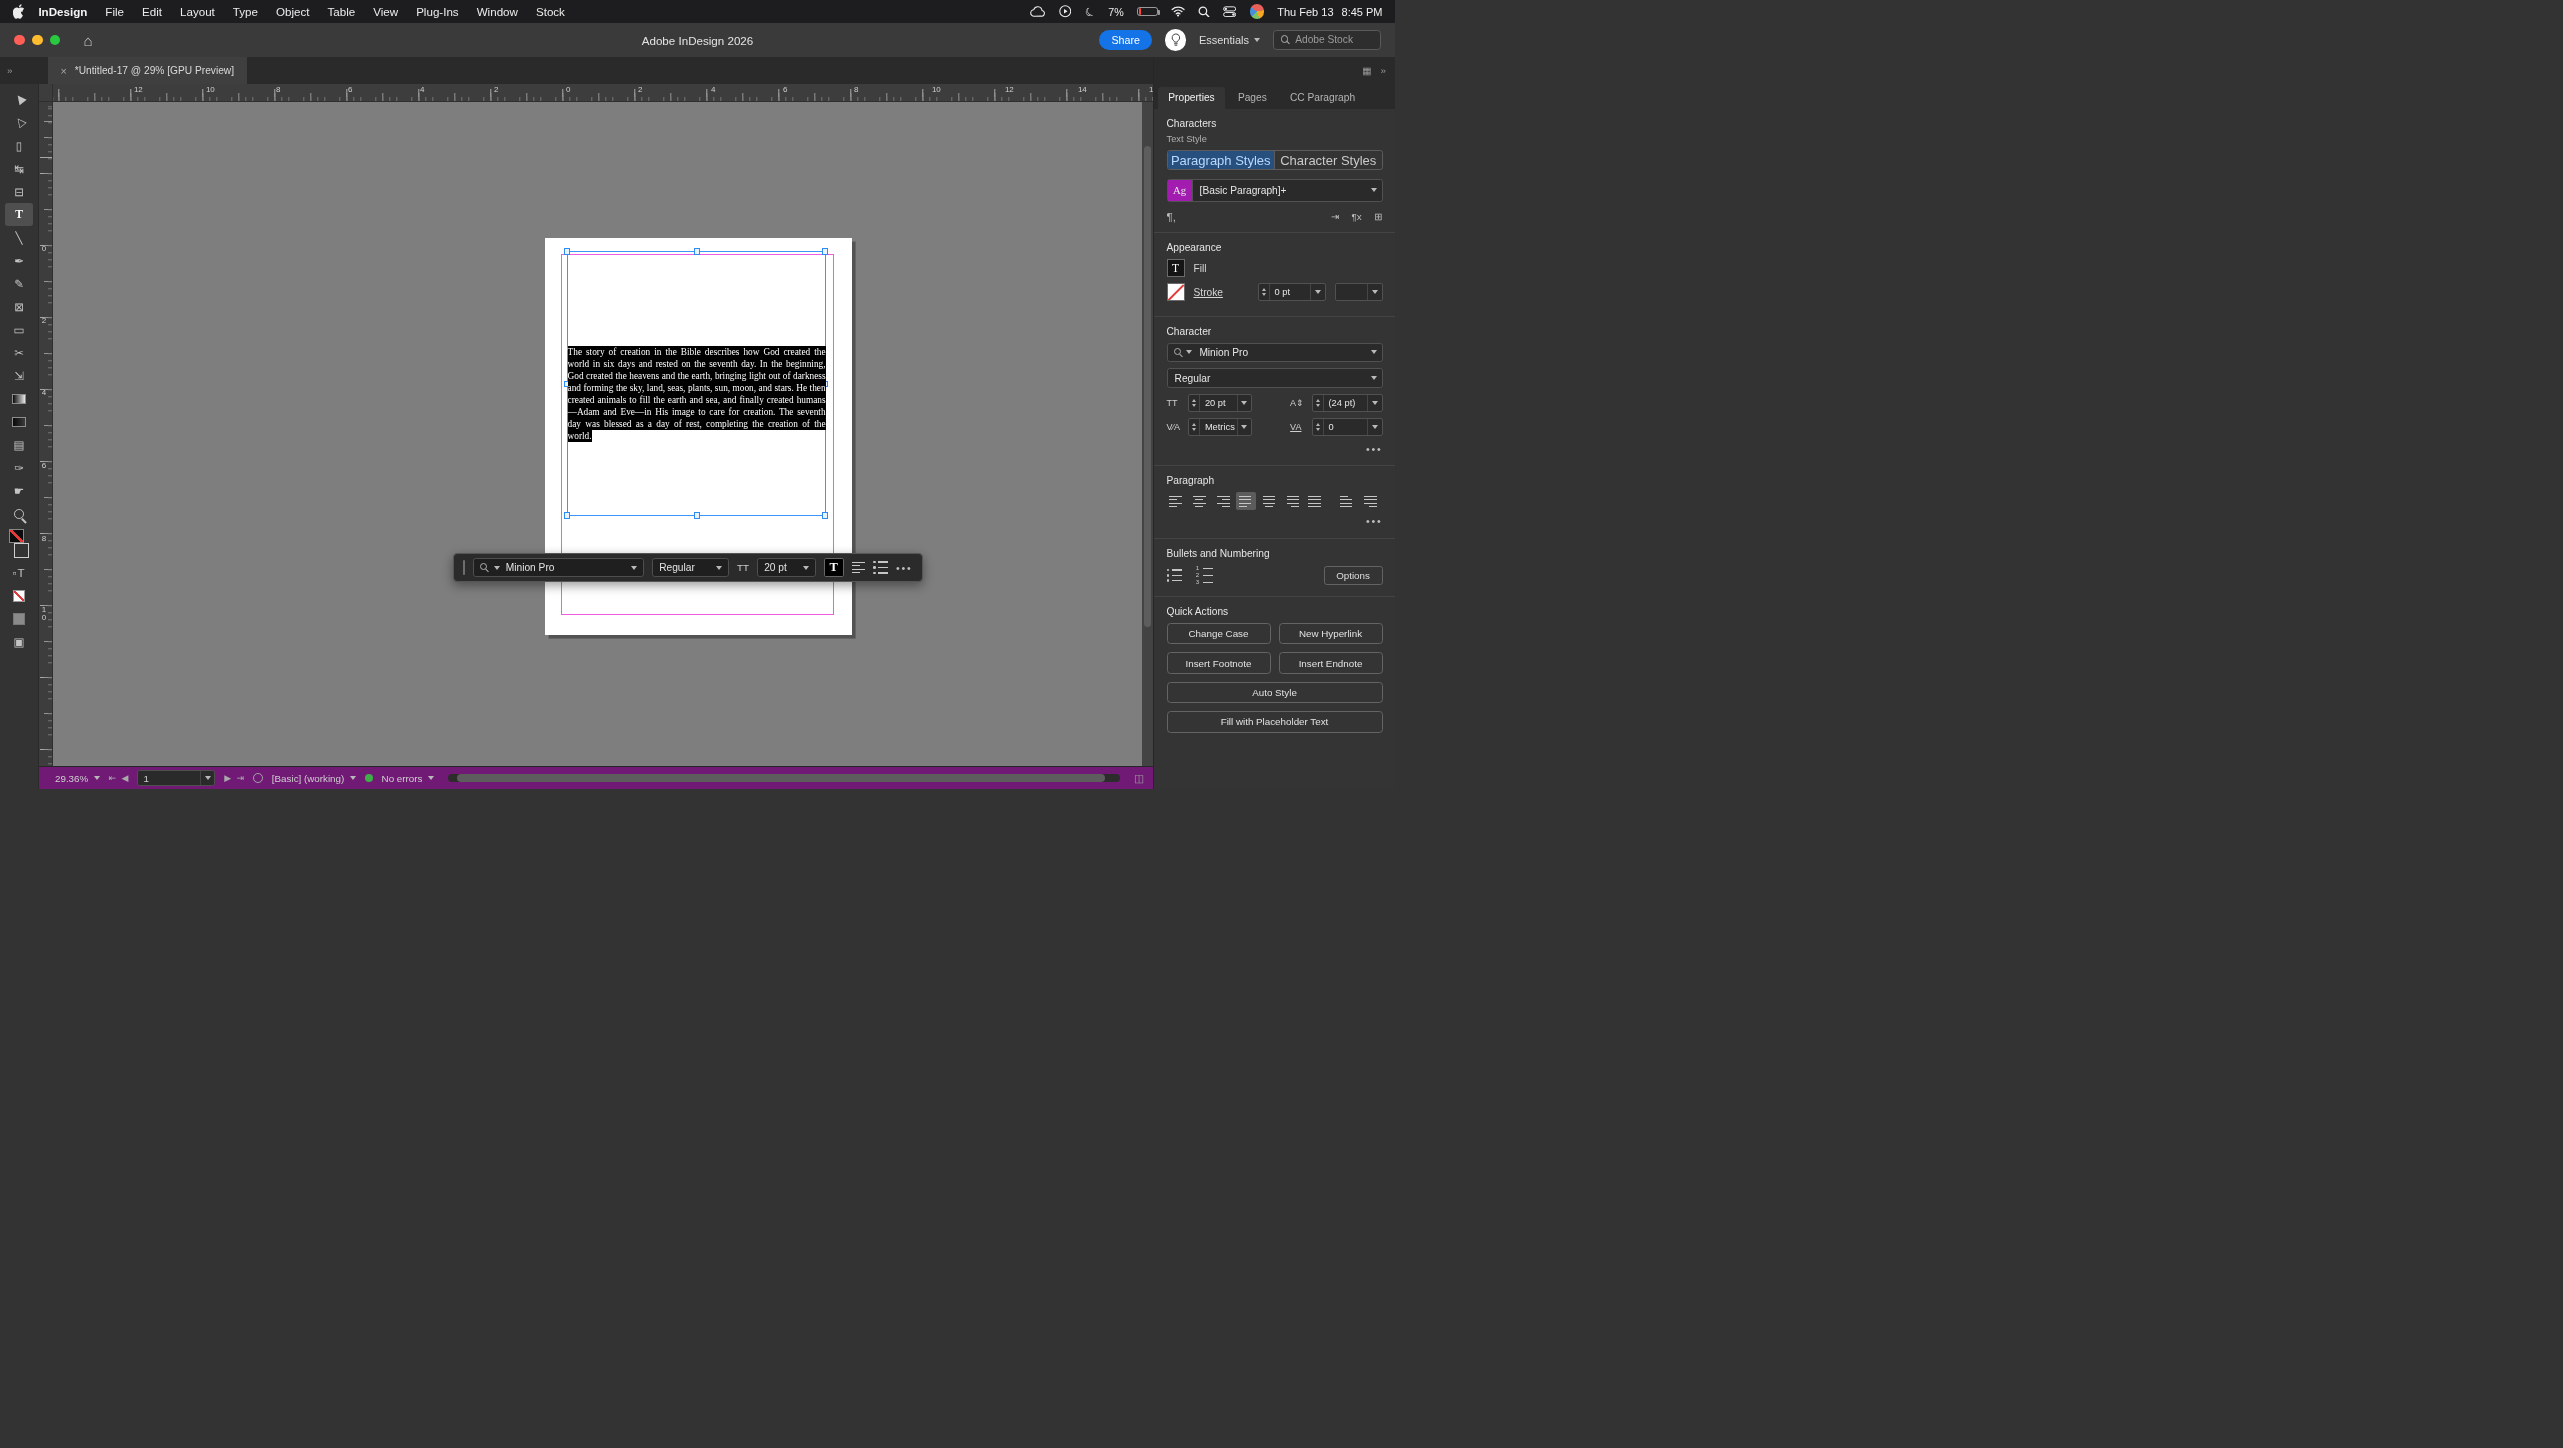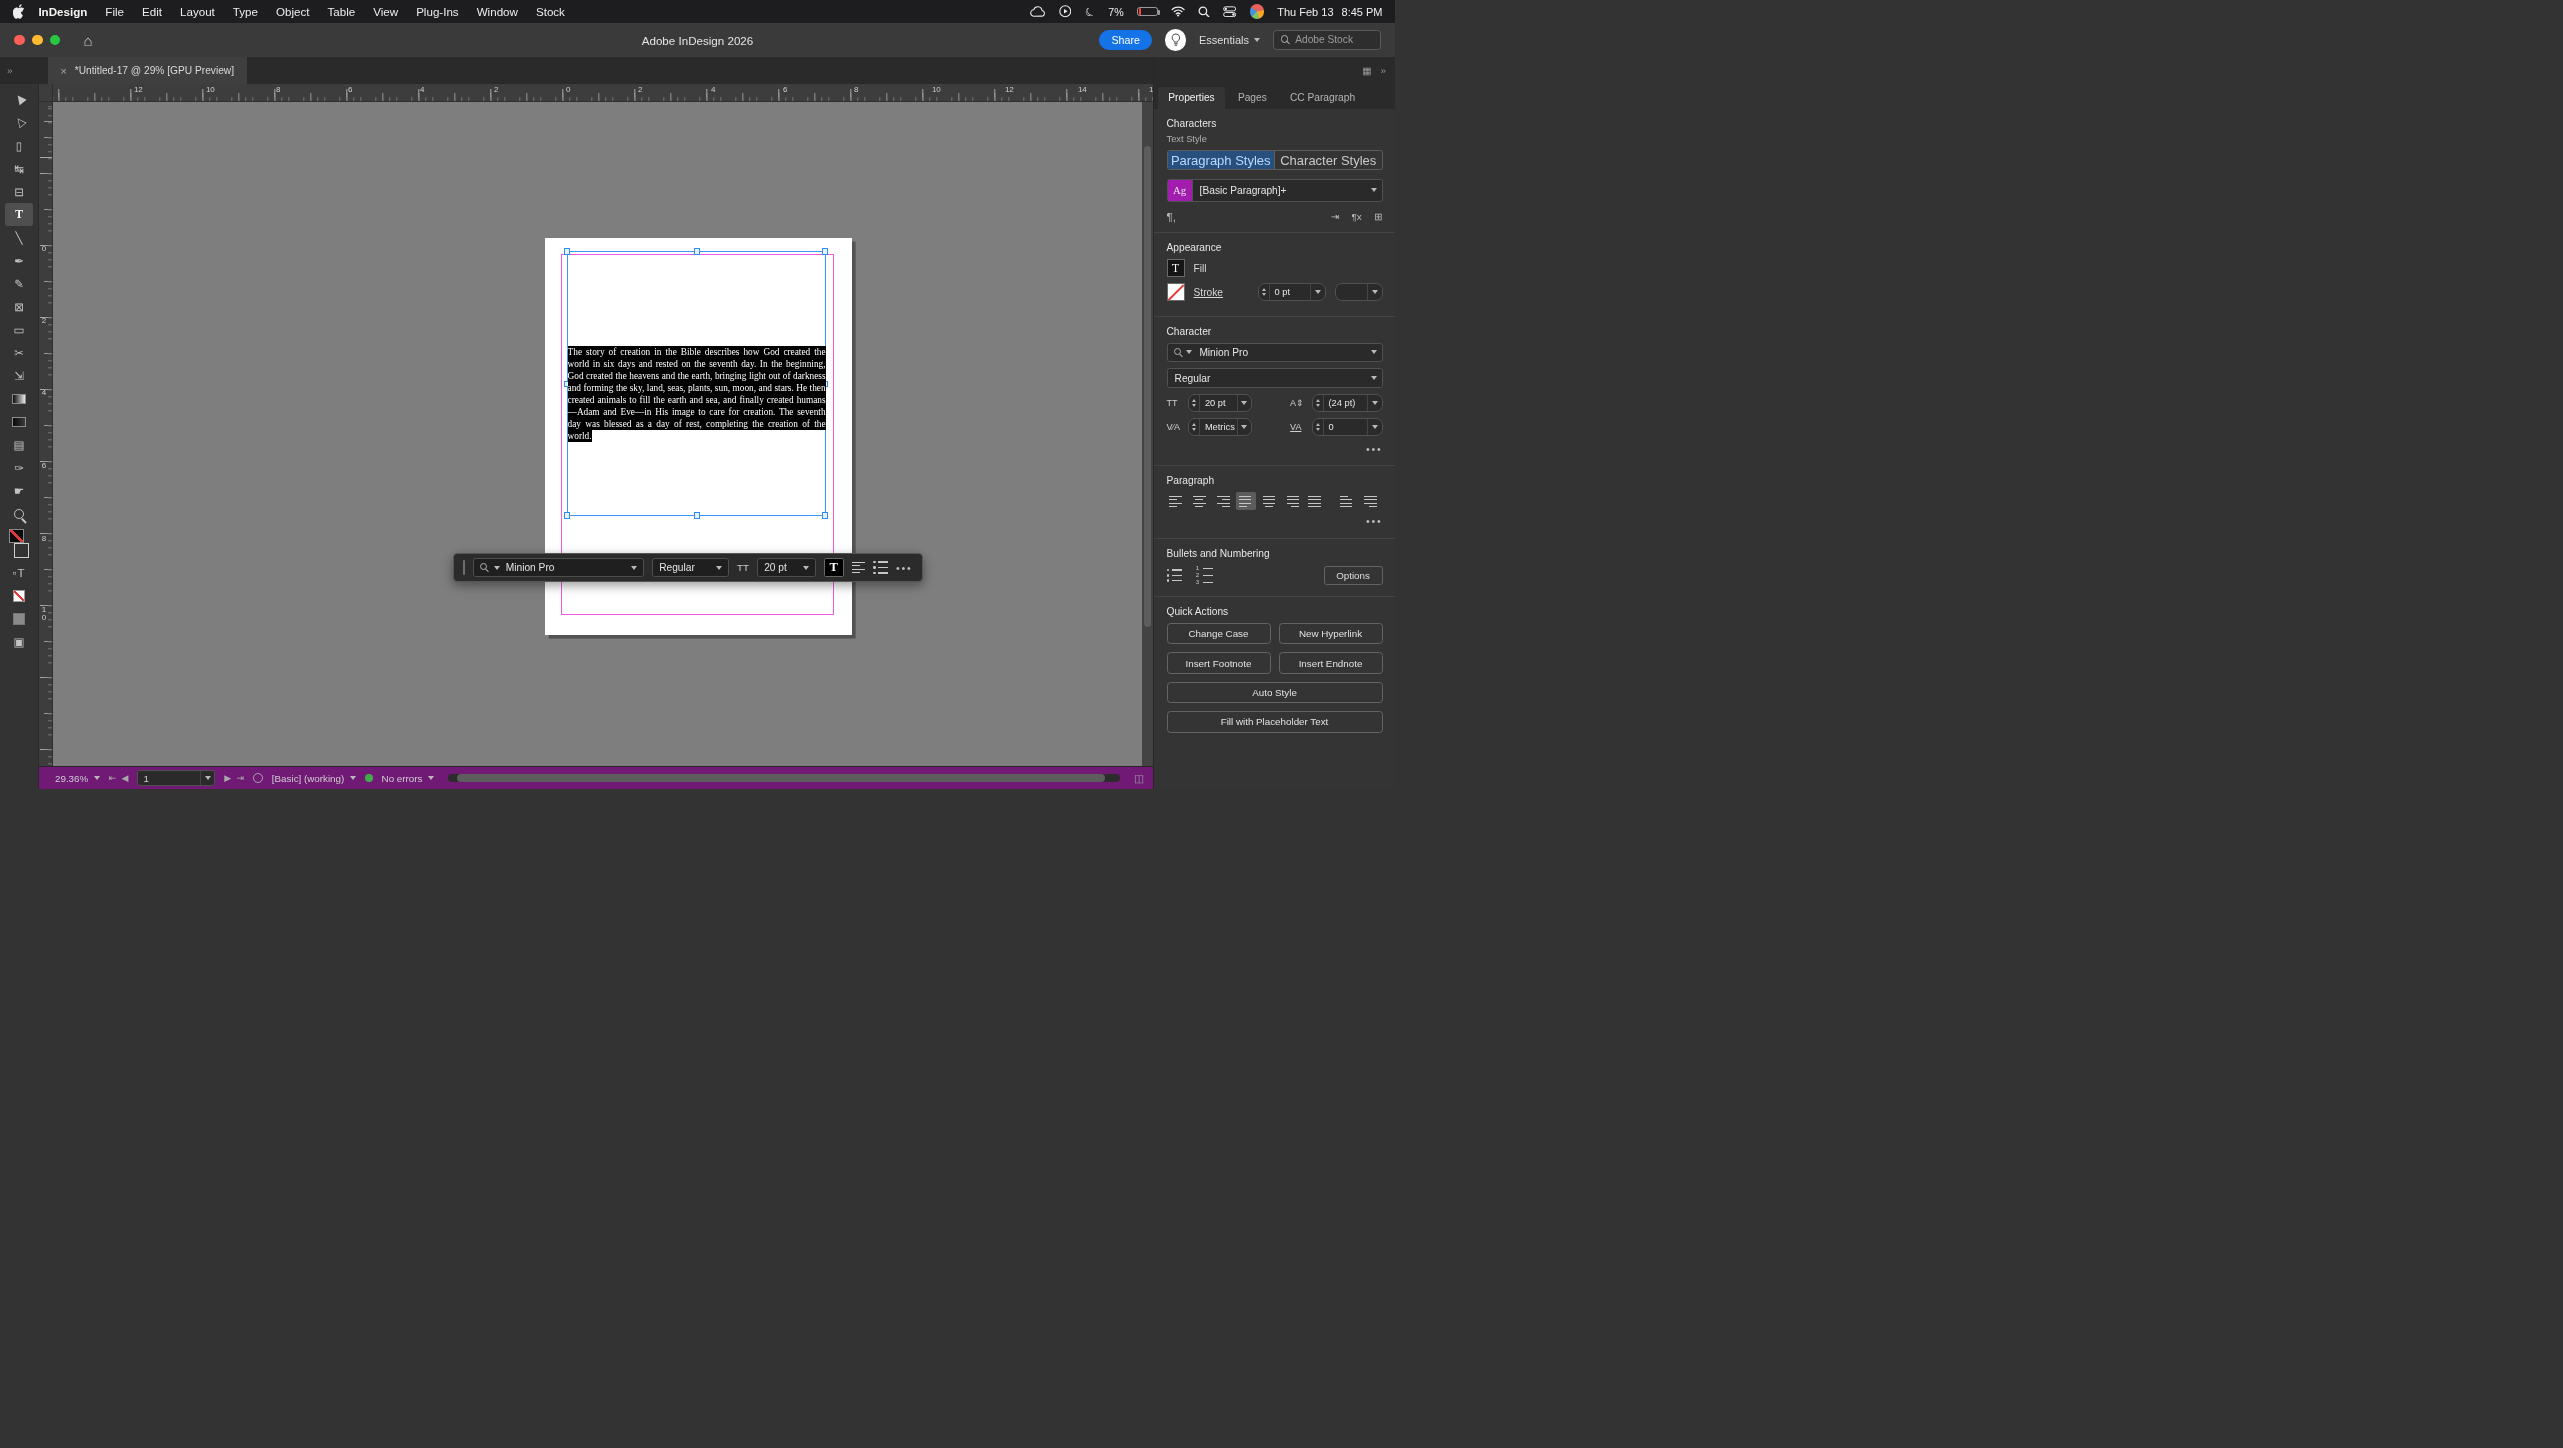--- a/index.html
+++ b/index.html
@@ -165,21 +165,21 @@
   .field .fval{padding:0 7.1px;font-size:10.2px;color:#e6e6e6;flex:1;white-space:nowrap;overflow:hidden;}
   .picon-row{display:flex;align-items:center;margin-top:8px;color:#bdbdbd;font-size:11.6px;}
   .picon-row .right{margin-left:auto;display:flex;gap:12.5px;font-size:9.8px;align-items:center;}
   .app-row{display:flex;align-items:center;gap:9px;margin:6.2px 0;}
   .swatch{width:18px;height:18px;border:0.9px solid #6a6a6a;flex:0 0 auto;}
   .swatch.text-fill{background:#151515;color:#fff;font-family:"Liberation Serif",serif;font-size:11.6px;display:flex;align-items:center;justify-content:center;}
   .swatch.none{background:#fff;position:relative;overflow:hidden;}
   .swatch.none::after{content:"";position:absolute;left:-3.6px;right:-3.6px;top:50%;height:1.8px;background:#e23a3a;transform:rotate(-45deg);}
   .app-label{font-size:10.2px;color:#d6d6d6;}
   .app-label.link{text-decoration:underline;}
-  .num-field{height:18px;background:#2a2a2a;border:0.9px solid #515151;border-radius:7px;display:flex;align-items:center;}
+  .num-field{height:18px;background:#2a2a2a;border:0.9px solid #515151;border-radius:2px;display:flex;align-items:center;}
   .stepper{width:11.6px;align-self:stretch;display:flex;flex-direction:column;align-items:center;justify-content:center;gap:1.8px;border-right:0.9px solid #454545;flex:0 0 auto;}
   .stepper i{width:0;height:0;border-left:2.7px solid transparent;border-right:2.7px solid transparent;display:block;}
   .stepper .up{border-bottom:3.6px solid #b5b5b5;}
   .stepper .dn{border-top:3.6px solid #b5b5b5;}
   .num-field .nval{flex:1;font-size:9.3px;color:#e6e6e6;padding:0 4.4px;white-space:nowrap;overflow:hidden;}
   .char-row{display:flex;align-items:center;margin:6.2px 0;}
   .cicon{width:21.4px;font-size:9px;color:#cfcfcf;flex:0 0 auto;}
   .cicon.u{text-decoration:underline;}
   .char-row .grp{display:flex;align-items:center;}
   .char-row .grp.rt{margin-left:auto;}

